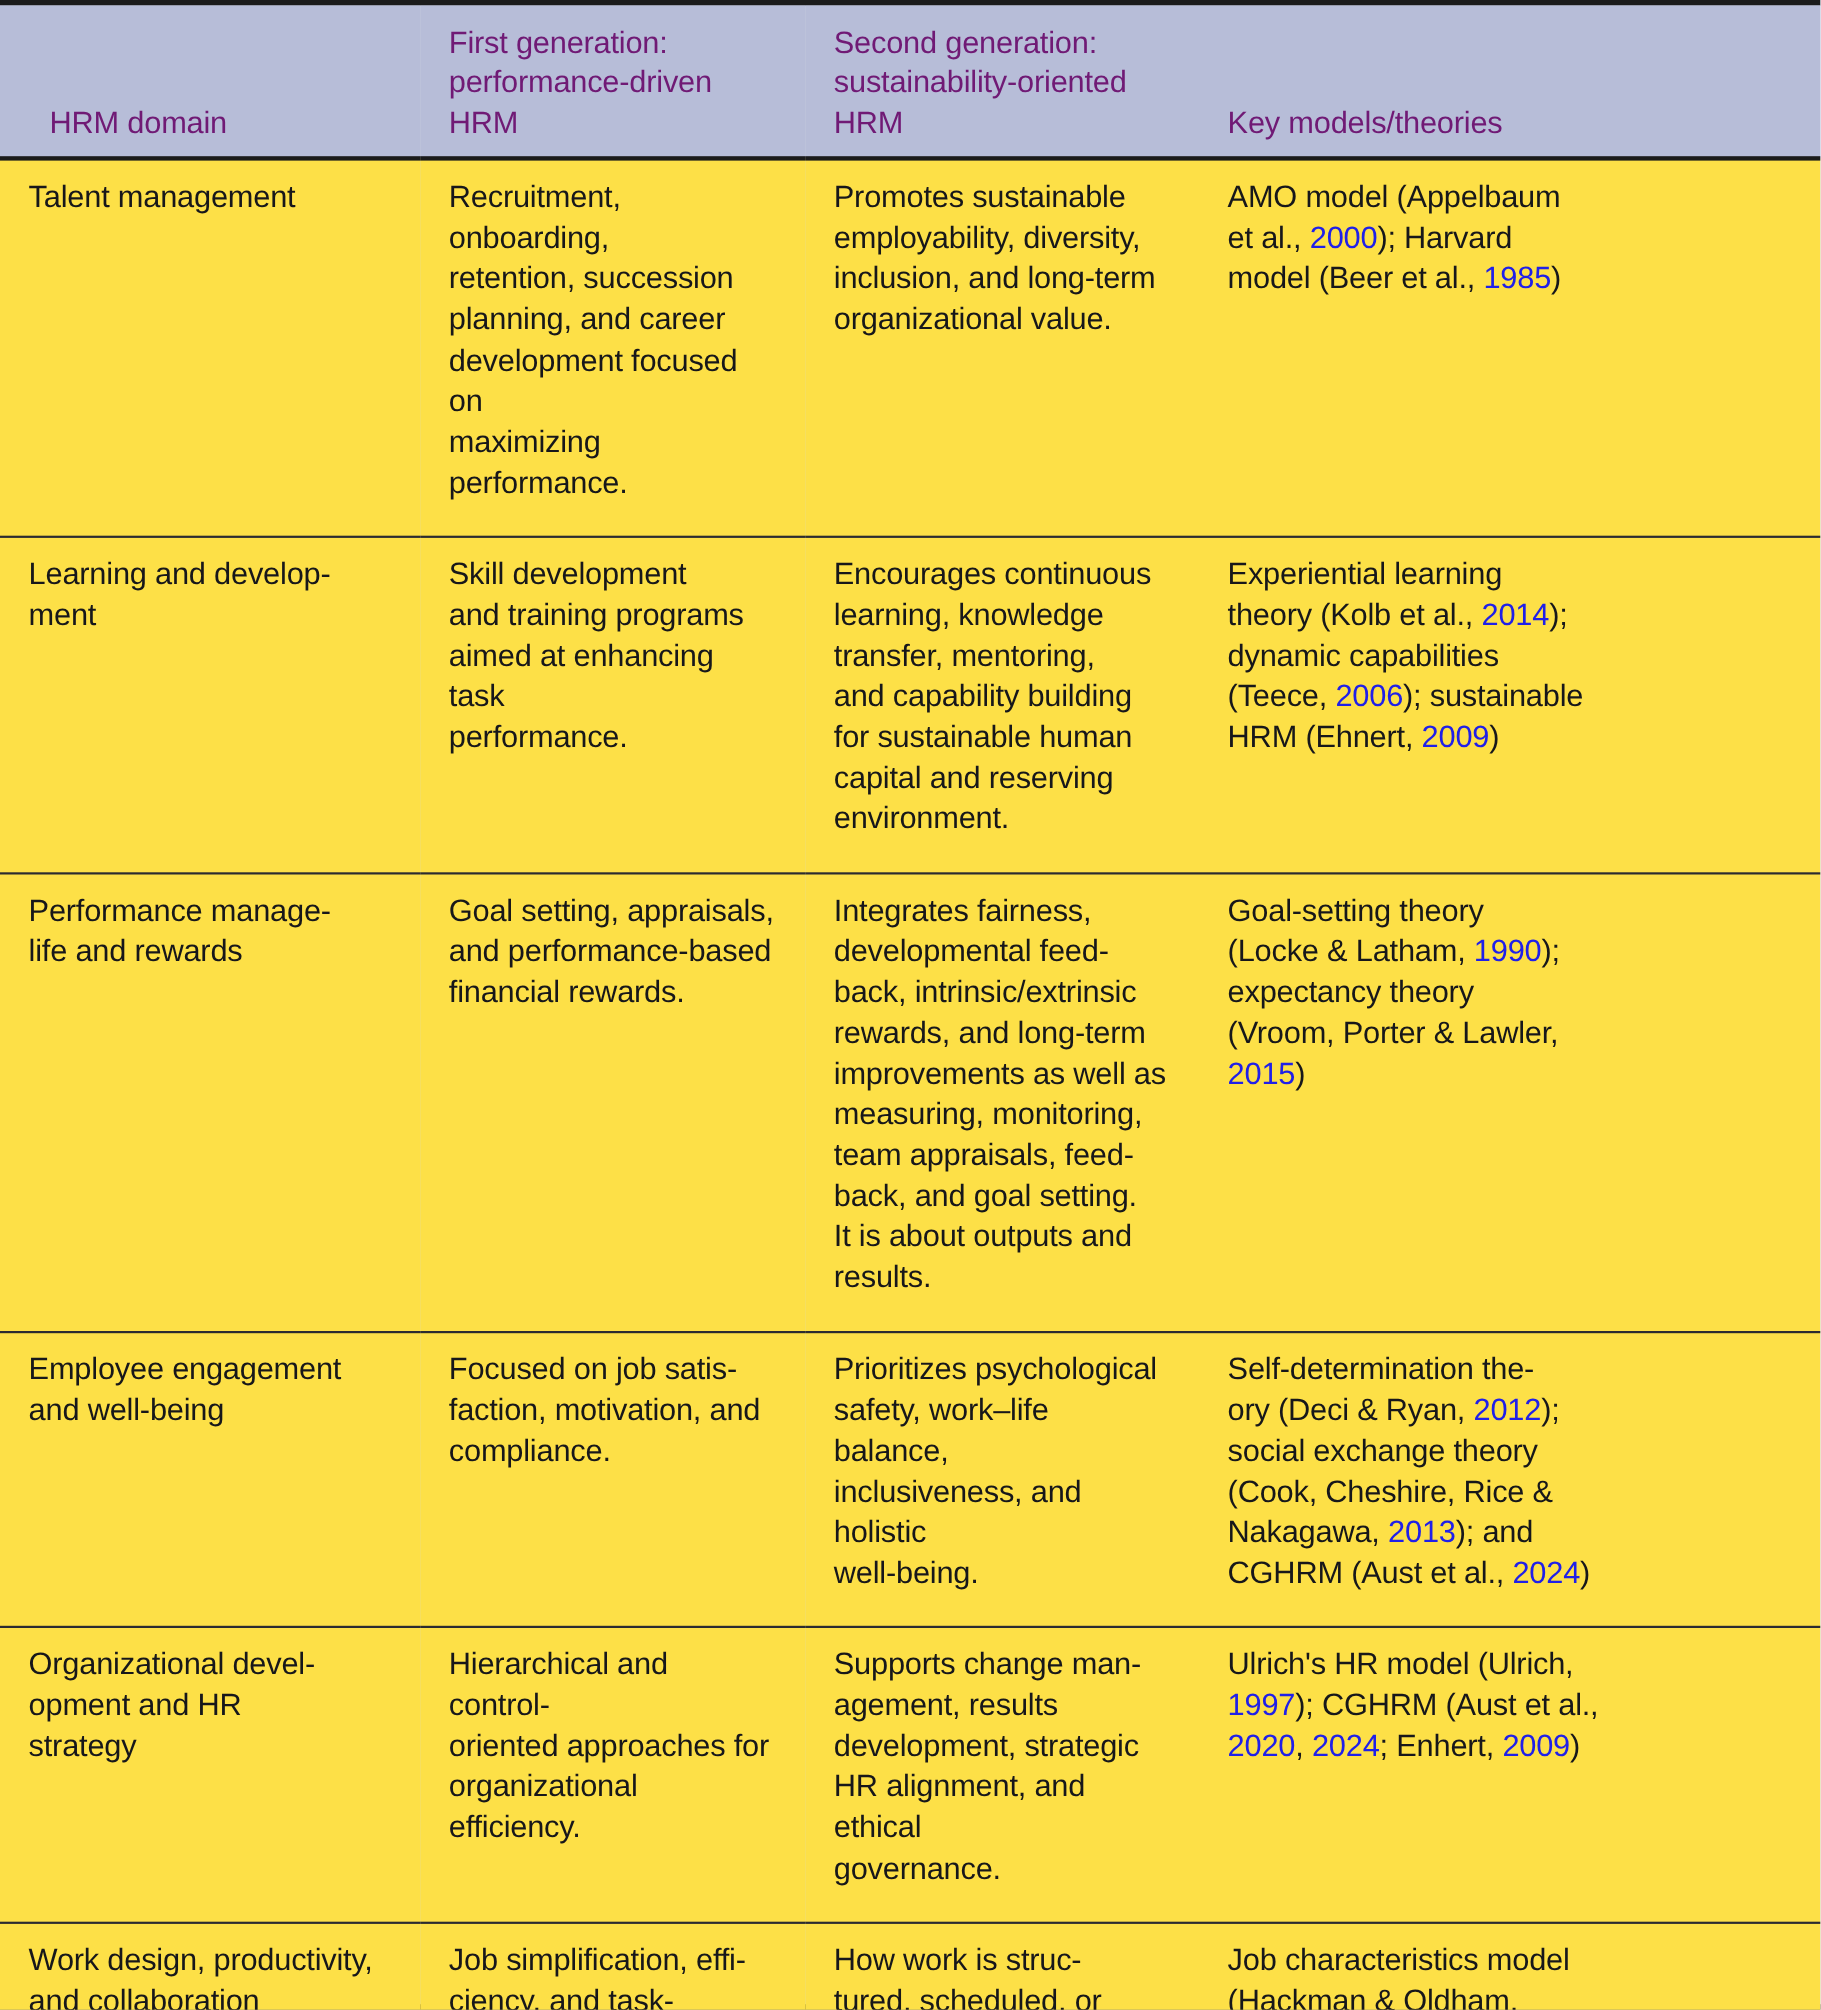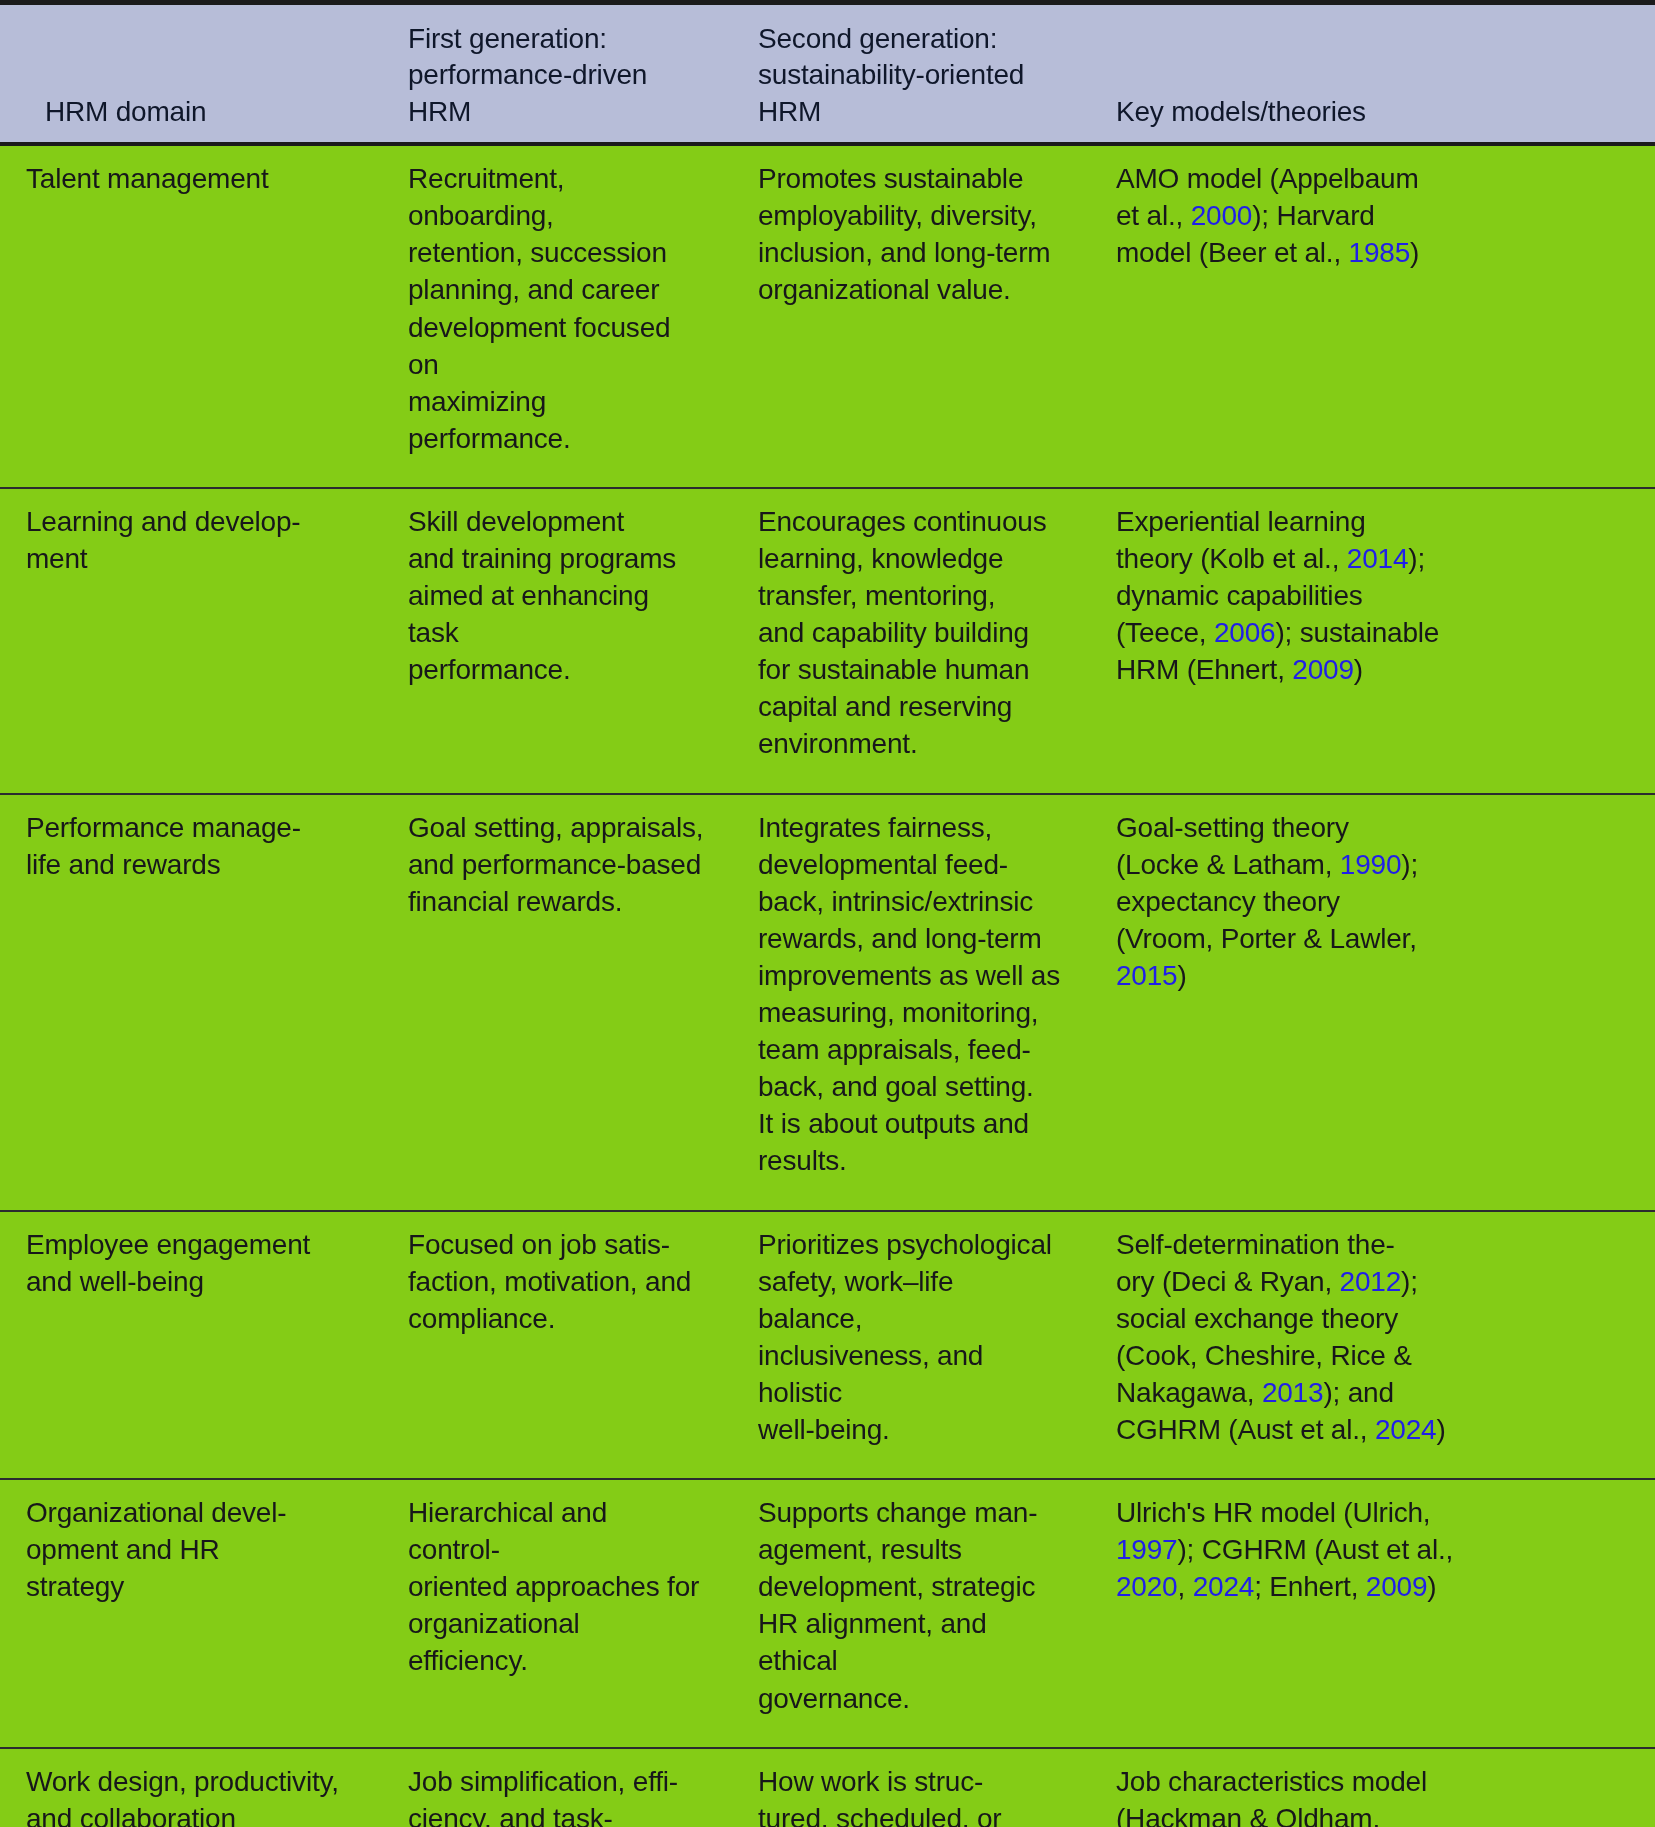--- a/index.html
+++ b/index.html
@@ -33,29 +33,29 @@
 
   thead tr.header-row {
     background: #b7bdd8;
   }
   thead th {
     vertical-align: bottom;
     text-align: left;
     font-weight: normal;
     font-size: 28px;
     line-height: 1.30;
-    color: #0f172a;
+    color: #701a75;
     padding: 16px 26px 12px 26px;
     border-bottom: 4px solid #1b1b1b;
     letter-spacing: -0.2px;
   }
   thead th.c0cell { padding-left: 45px; }
 
   tbody tr.data-row {
-    background: #84cc16;
+    background: #fde047;
   }
   tbody tr.data-row td {
     vertical-align: top;
     text-align: left;
     font-size: 28px;
     line-height: 1.325;
     color: #17171a;
     padding: 14px 26px 30px 26px;
     border-bottom: 2px solid #2b2b30;
     letter-spacing: -0.2px;

